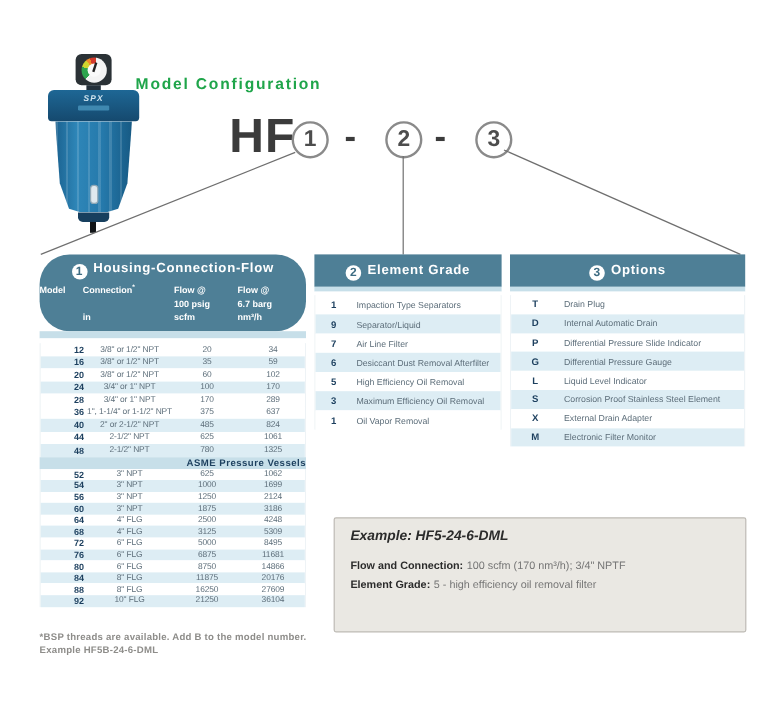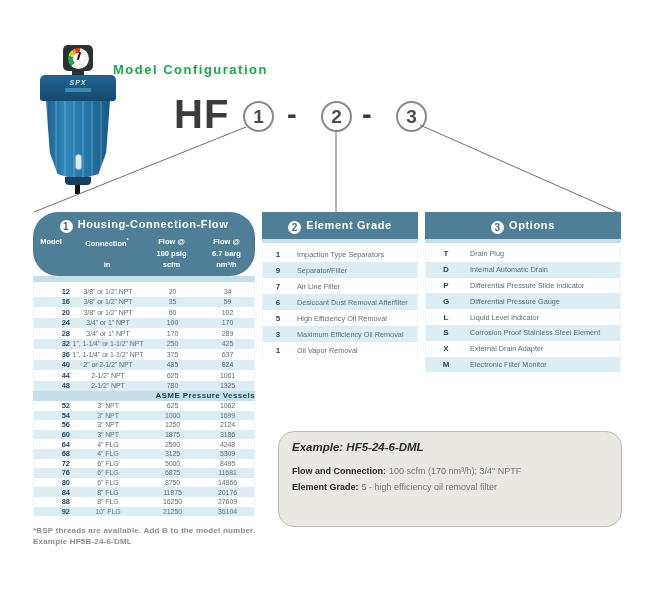--- a/index.html
+++ b/index.html
@@ -27,42 +27,42 @@
   .bowl::before{content:'';position:absolute;inset:0;
         background:repeating-linear-gradient(90deg,rgba(255,255,255,.14) 0 2px,transparent 2px 9px);}
   .sight{position:absolute;left:29px;bottom:7px;width:5px;height:14px;background:#dfe9ee;
          border:1px solid #8fa8b6;border-radius:3px;}
   .bcap{width:26px;height:8px;background:#173f5e;margin-left:27px;border-radius:0 0 4px 4px;}
   .stem{width:5px;height:9px;background:#101417;margin-left:37px;}
 
   
   #page-title{position:absolute;left:113px;top:62px;font-size:13px;font-weight:bold;
               letter-spacing:1.5px;color:#1fa54a;}
-  #hf{position:absolute;left:174px;top:92px;font-size:40px;font-weight:bold;color:#3b3b3b;
+  #hf{position:absolute;left:191px;top:92px;font-size:40px;font-weight:bold;color:#3b3b3b;
       letter-spacing:1px;}
   .codecircle{position:absolute;width:27px;height:27px;border:2px solid #8a8a8a;border-radius:50%;
       text-align:center;line-height:27px;font-size:19px;font-weight:bold;color:#4d4d4d;background:#fff;}
   #c1{left:243px;top:101px;} #c2{left:321px;top:101px;} #c3{left:396px;top:101px;}
   .codedash{position:absolute;top:98px;font-size:29px;font-weight:bold;color:#3b3b3b;}
   #d1{left:287px;} #d2{left:362px;}
   #connectors{position:absolute;left:0;top:0;pointer-events:none;}
 
   
   .tbl{position:absolute;top:212px;}
   #t1{left:33px;width:222px;} #t2{left:262px;width:156px;} #t3{left:425px;width:196px;}
   .thead{background:#4e7f96;color:#fff;box-sizing:border-box;}
   .ttitle{text-align:center;font-size:11px;font-weight:bold;letter-spacing:.6px;}
   .numcirc{display:inline-block;width:13px;height:13px;background:#fff;color:#3c6b82;
       border-radius:50%;font-size:10px;line-height:13px;font-weight:bold;text-align:center;
       vertical-align:-2px;margin-right:5px;}
   #t1 .thead{height:64px;padding-top:6px;border-radius:25px;}
   #t2 .thead,#t3 .thead{height:27px;line-height:27px;}
   .colheads{display:grid;grid-template-columns:36px 76px 53px 57px;margin-top:4px;
       font-size:7.5px;font-weight:bold;}
-  .colcell{display:grid;grid-template-rows:12px 11px 11px;text-align:center;}
+  .colcell{display:grid;grid-template-rows:12px 11px 11px;}
   .colcell sup{font-size:5.5px;}
   .band{height:6px;background:#c7dfe9;}
   #t2 .band,#t3 .band{height:4px;}
   .gap{height:4px;background:#fff;}
   #t2 .gap,#t3 .gap{height:3px;}
   .tbody{border-left:1px solid #eef3f6;border-right:1px solid #eef3f6;}
 
   .trow{display:grid;align-items:center;background:#fff;}
   .trow.alt{background:#ddedf4;}
   #housing-body .trow,#asme-body .trow{grid-template-columns:36px 76px 53px 57px;height:10.5px;}
@@ -71,21 +71,21 @@
   .cell-dim{color:#5d6e7a;text-align:center;font-size:7px;white-space:nowrap;letter-spacing:-.1px;}
   #element-body .trow{grid-template-columns:30px 1fr;height:16px;}
   #options-body .trow{grid-template-columns:40px 1fr;height:15.8px;}
   .cell-code{font-weight:bold;color:#1c3f5e;text-align:center;font-size:8px;}
   .cell-label{color:#5d6e7a;font-size:7.3px;white-space:nowrap;padding-left:4px;}
   .asme-band{height:10px;line-height:10px;background:#c7dfe9;color:#1c3f5e;
       font-weight:bold;font-size:8px;text-align:right;letter-spacing:.4px;}
 
   
   #example{position:absolute;left:278px;top:431px;width:344px;height:96px;background:#eae8e3;
-      border:1px solid #bdbab4;border-radius:16px;box-sizing:border-box;padding:9px 13px;}
+      border:1px solid #bdbab4;border-radius:2px;box-sizing:border-box;padding:9px 13px;}
   .ex-title{font-size:11.5px;font-weight:bold;font-style:italic;color:#2b2b2b;margin-bottom:11px;}
   .ex-line{font-size:9px;line-height:15.5px;color:#757575;white-space:nowrap;}
   .ex-line b{color:#2b2b2b;margin-right:3px;}
 
   
   #footnote{position:absolute;left:33px;top:525px;font-size:8px;
       font-weight:bold;color:#8e8d8a;line-height:11px;letter-spacing:.2px;}
 </style>
 </head>
 <body>
@@ -178,26 +178,20 @@
           <div class="cell-dim">3/4" or 1" NPT</div>
           <div class="cell-dim">100</div>
           <div class="cell-dim">170</div>
         </div>
         <div class="trow">
           <div class="cell-model">28</div>
           <div class="cell-dim">3/4" or 1" NPT</div>
           <div class="cell-dim">170</div>
           <div class="cell-dim">289</div>
         </div>
-        <div class="trow alt">
-          <div class="cell-model">32</div>
-          <div class="cell-dim">1", 1-1/4" or 1-1/2" NPT</div>
-          <div class="cell-dim">250</div>
-          <div class="cell-dim">425</div>
-        </div>
         <div class="trow">
           <div class="cell-model">36</div>
           <div class="cell-dim">1", 1-1/4" or 1-1/2" NPT</div>
           <div class="cell-dim">375</div>
           <div class="cell-dim">637</div>
         </div>
         <div class="trow alt">
           <div class="cell-model">40</div>
           <div class="cell-dim">2" or 2-1/2" NPT</div>
           <div class="cell-dim">485</div>
@@ -301,21 +295,21 @@
     </div>
     <div class="band"></div>
     <div class="gap"></div>
     <div class="tbody" id="element-body">
         <div class="trow">
           <div class="cell-code">1</div>
           <div class="cell-label">Impaction Type Separators</div>
         </div>
         <div class="trow alt">
           <div class="cell-code">9</div>
-          <div class="cell-label">Separator/Filter</div>
+          <div class="cell-label">Separator/Liquid</div>
         </div>
         <div class="trow">
           <div class="cell-code">7</div>
           <div class="cell-label">Air Line Filter</div>
         </div>
         <div class="trow alt">
           <div class="cell-code">6</div>
           <div class="cell-label">Desiccant Dust Removal Afterfilter</div>
         </div>
         <div class="trow">

